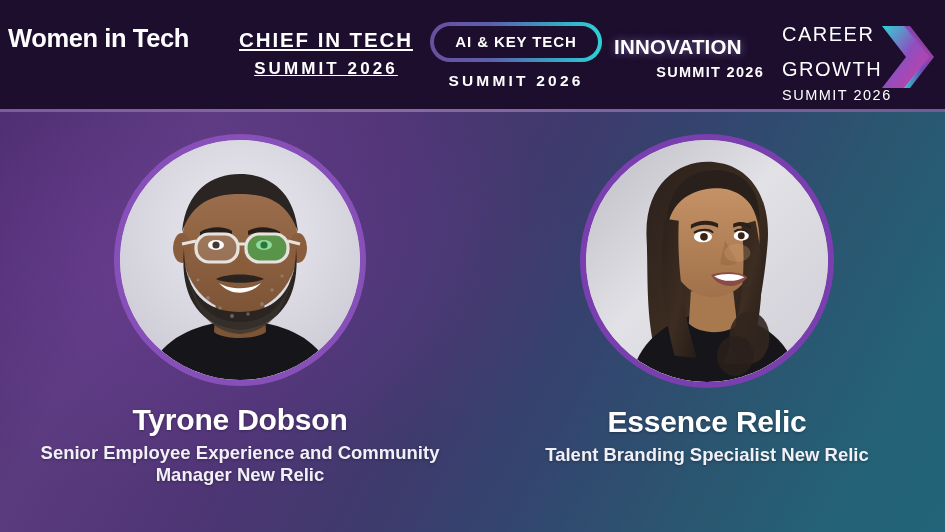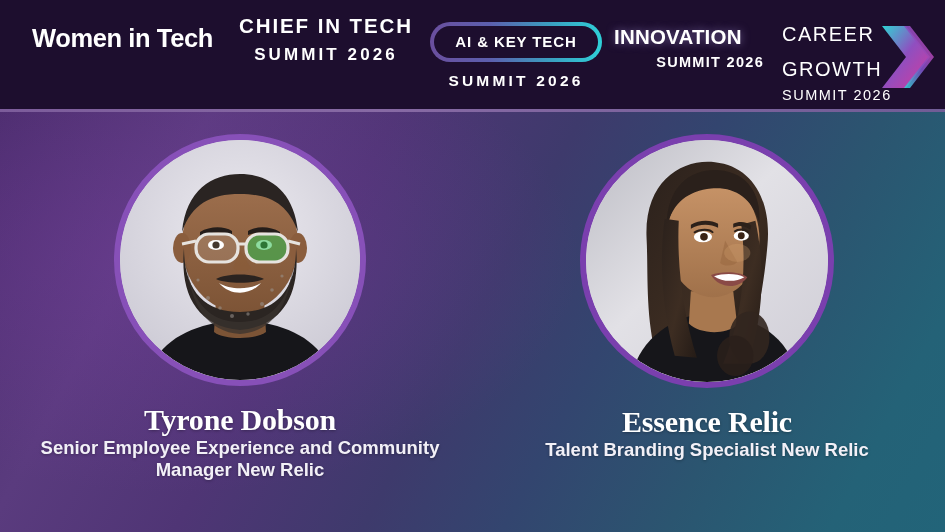--- a/index.html
+++ b/index.html
@@ -42,21 +42,21 @@
 
   .logo {
     position: absolute;
     color: #fff;
     text-align: center;
     line-height: 1;
     user-select: none;
   }
 
   
-  .logo-wit { left: 32px; top: 26px; width: 200px; text-align: left; }
+  .logo-wit { left: 8px; top: 26px; width: 200px; text-align: left; }
   .wit-title {
     font-size: 25.5px;
     font-weight: bold;
     letter-spacing: -0.4px;
     color: #ffffff;
     white-space: nowrap;
   }
   .wit-pill {
     margin-top: 7px;
     display: inline-block;
@@ -64,21 +64,21 @@
     border-radius: 11px;
     background: linear-gradient(90deg, #6f4e9c 0%, #7d5aa6 22%, #9f8fb8 52%, #77b9c4 80%, #57cdd4 100%);
     font-size: 12.2px;
     font-weight: bold;
     letter-spacing: 0.55px;
     color: #ffffff;
     white-space: nowrap;
   }
 
   
-  .logo-cit { left: 238px; top: 16px; width: 176px; }
+  .logo-cit { left: 238px; top: 30px; width: 176px; text-decoration: underline; }
   .cit-l1 {
     font-size: 20.5px;
     font-weight: bold;
     letter-spacing: 1.9px;
     white-space: nowrap;
   }
   .cit-l2 {
     margin-top: 9px;
     font-size: 17px;
     font-weight: bold;
@@ -117,21 +117,21 @@
     letter-spacing: 0.2px;
     white-space: nowrap;
     text-shadow: 0 0 9px rgba(200,180,255,.5);
   }
   .sai-and {
     font-size: 14px;
     font-weight: bold;
     letter-spacing: 0.2px;
   }
   .sai-l2 {
-    margin-top: 3px;
+    margin-top: 13px;
     font-size: 20.5px;
     font-weight: bold;
     letter-spacing: 0.2px;
     white-space: nowrap;
     text-shadow: 0 0 9px rgba(200,180,255,.5);
   }
   .sai-l3 {
     margin-top: 7px;
     font-size: 14.5px;
     font-weight: bold;
@@ -215,23 +215,23 @@
   .avatar svg { display: block; width: 100%; height: 100%; }
 
   .sp-name {
     margin-top: 17px;
     font-size: 30px;
     font-weight: bold;
     color: #ffffff;
     letter-spacing: -0.2px;
     line-height: 1.12;
     text-shadow: 0 1px 3px rgba(0,0,0,.30);
-    font-family: Liberation Serif, serif;
   }
   .sp-role {
+    margin-top: 5px;
     font-size: 18.5px;
     font-weight: bold;
     color: #f2f0f7;
     line-height: 1.2;
     text-shadow: 0 1px 3px rgba(0,0,0,.30);
   }
   .sp-left .sp-role { padding: 0 6px; }
 </style>
 </head>
 <body>

